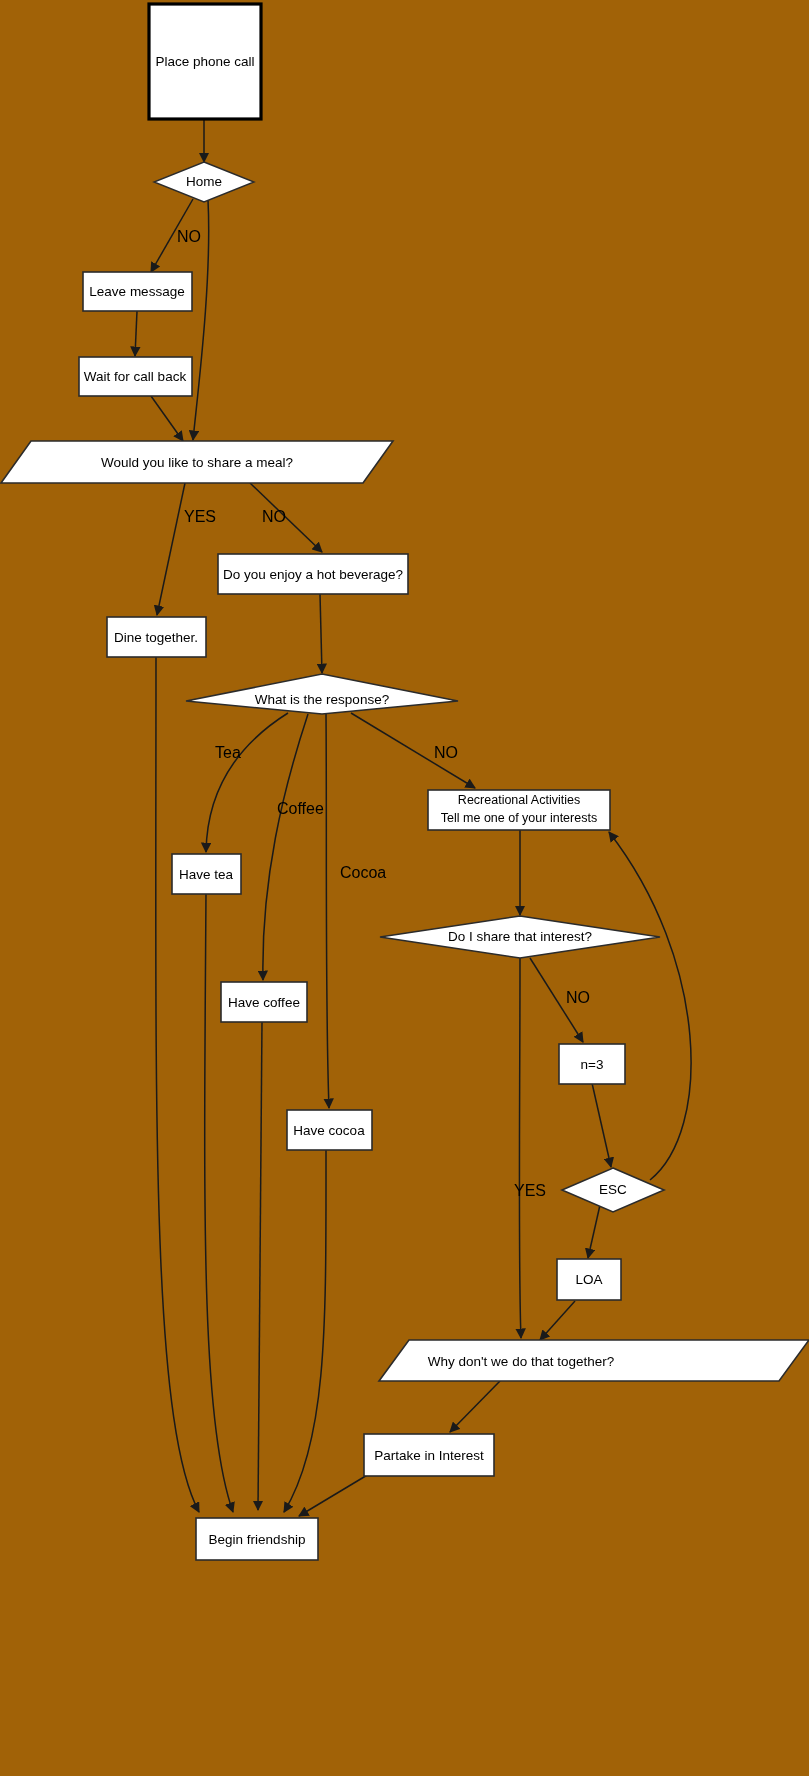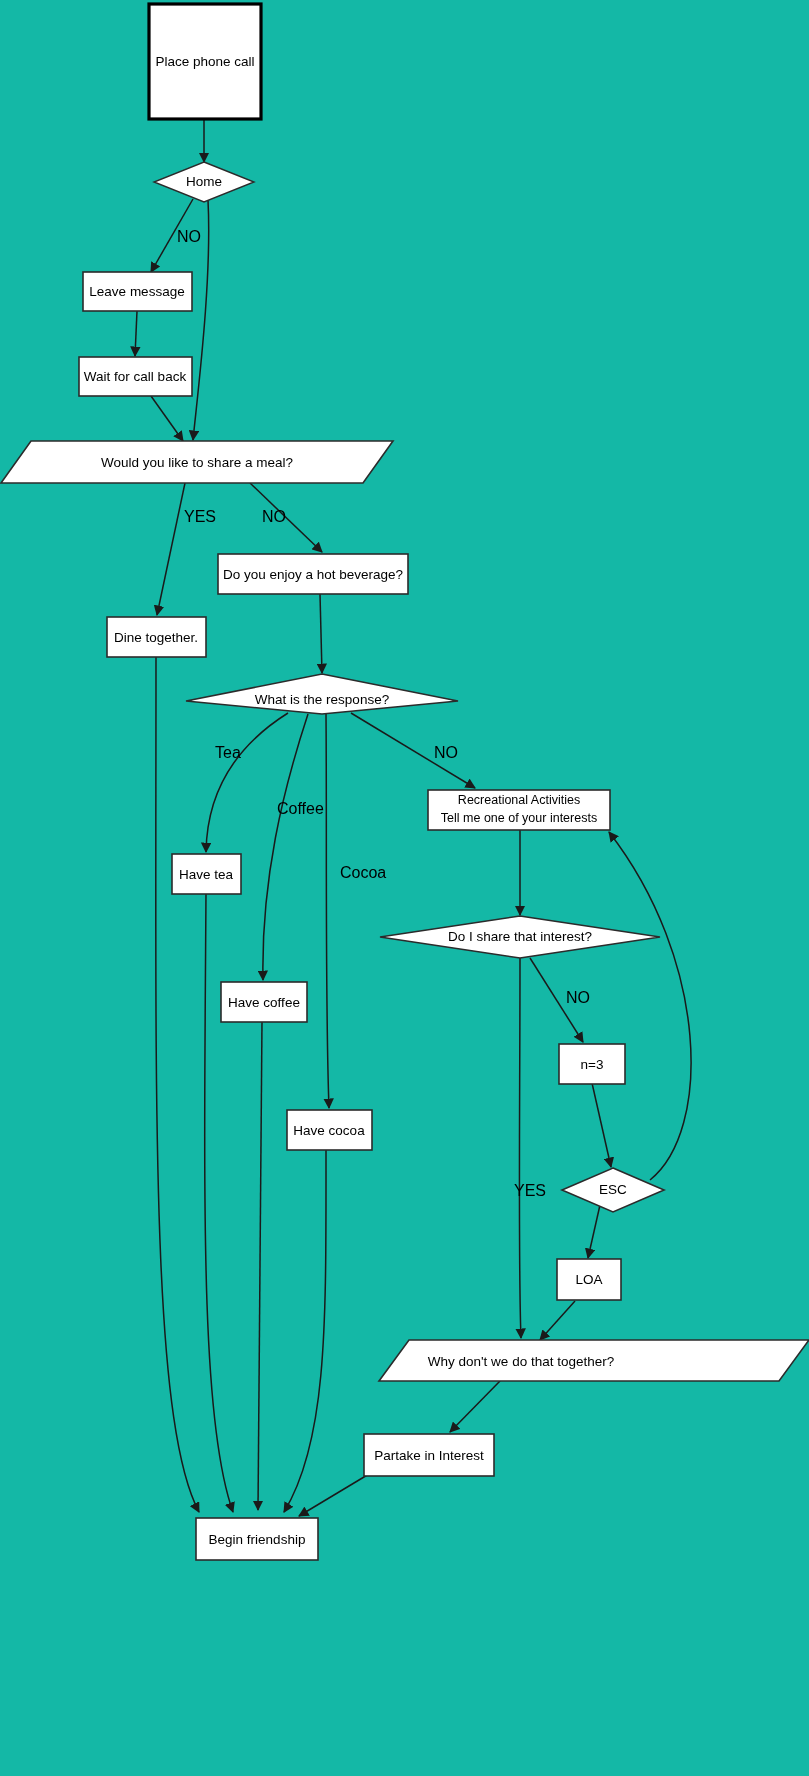--- a/index.html
+++ b/index.html
@@ -10,21 +10,21 @@
   body {
     width: 809px;
     height: 1776px;
     font-family: "Liberation Sans", sans-serif;
     overflow: hidden;
   }
   #flowchart-root {
     position: relative;
     width: 809px;
     height: 1776px;
-    background: #14b8a6;
+    background: #a16207;
   }
   svg#flow-svg {
     display: block;
     width: 809px;
     height: 1776px;
   }
   .node-shape {
     fill: #ffffff;
     stroke: #2b2b2b;
     stroke-width: 1.6;

